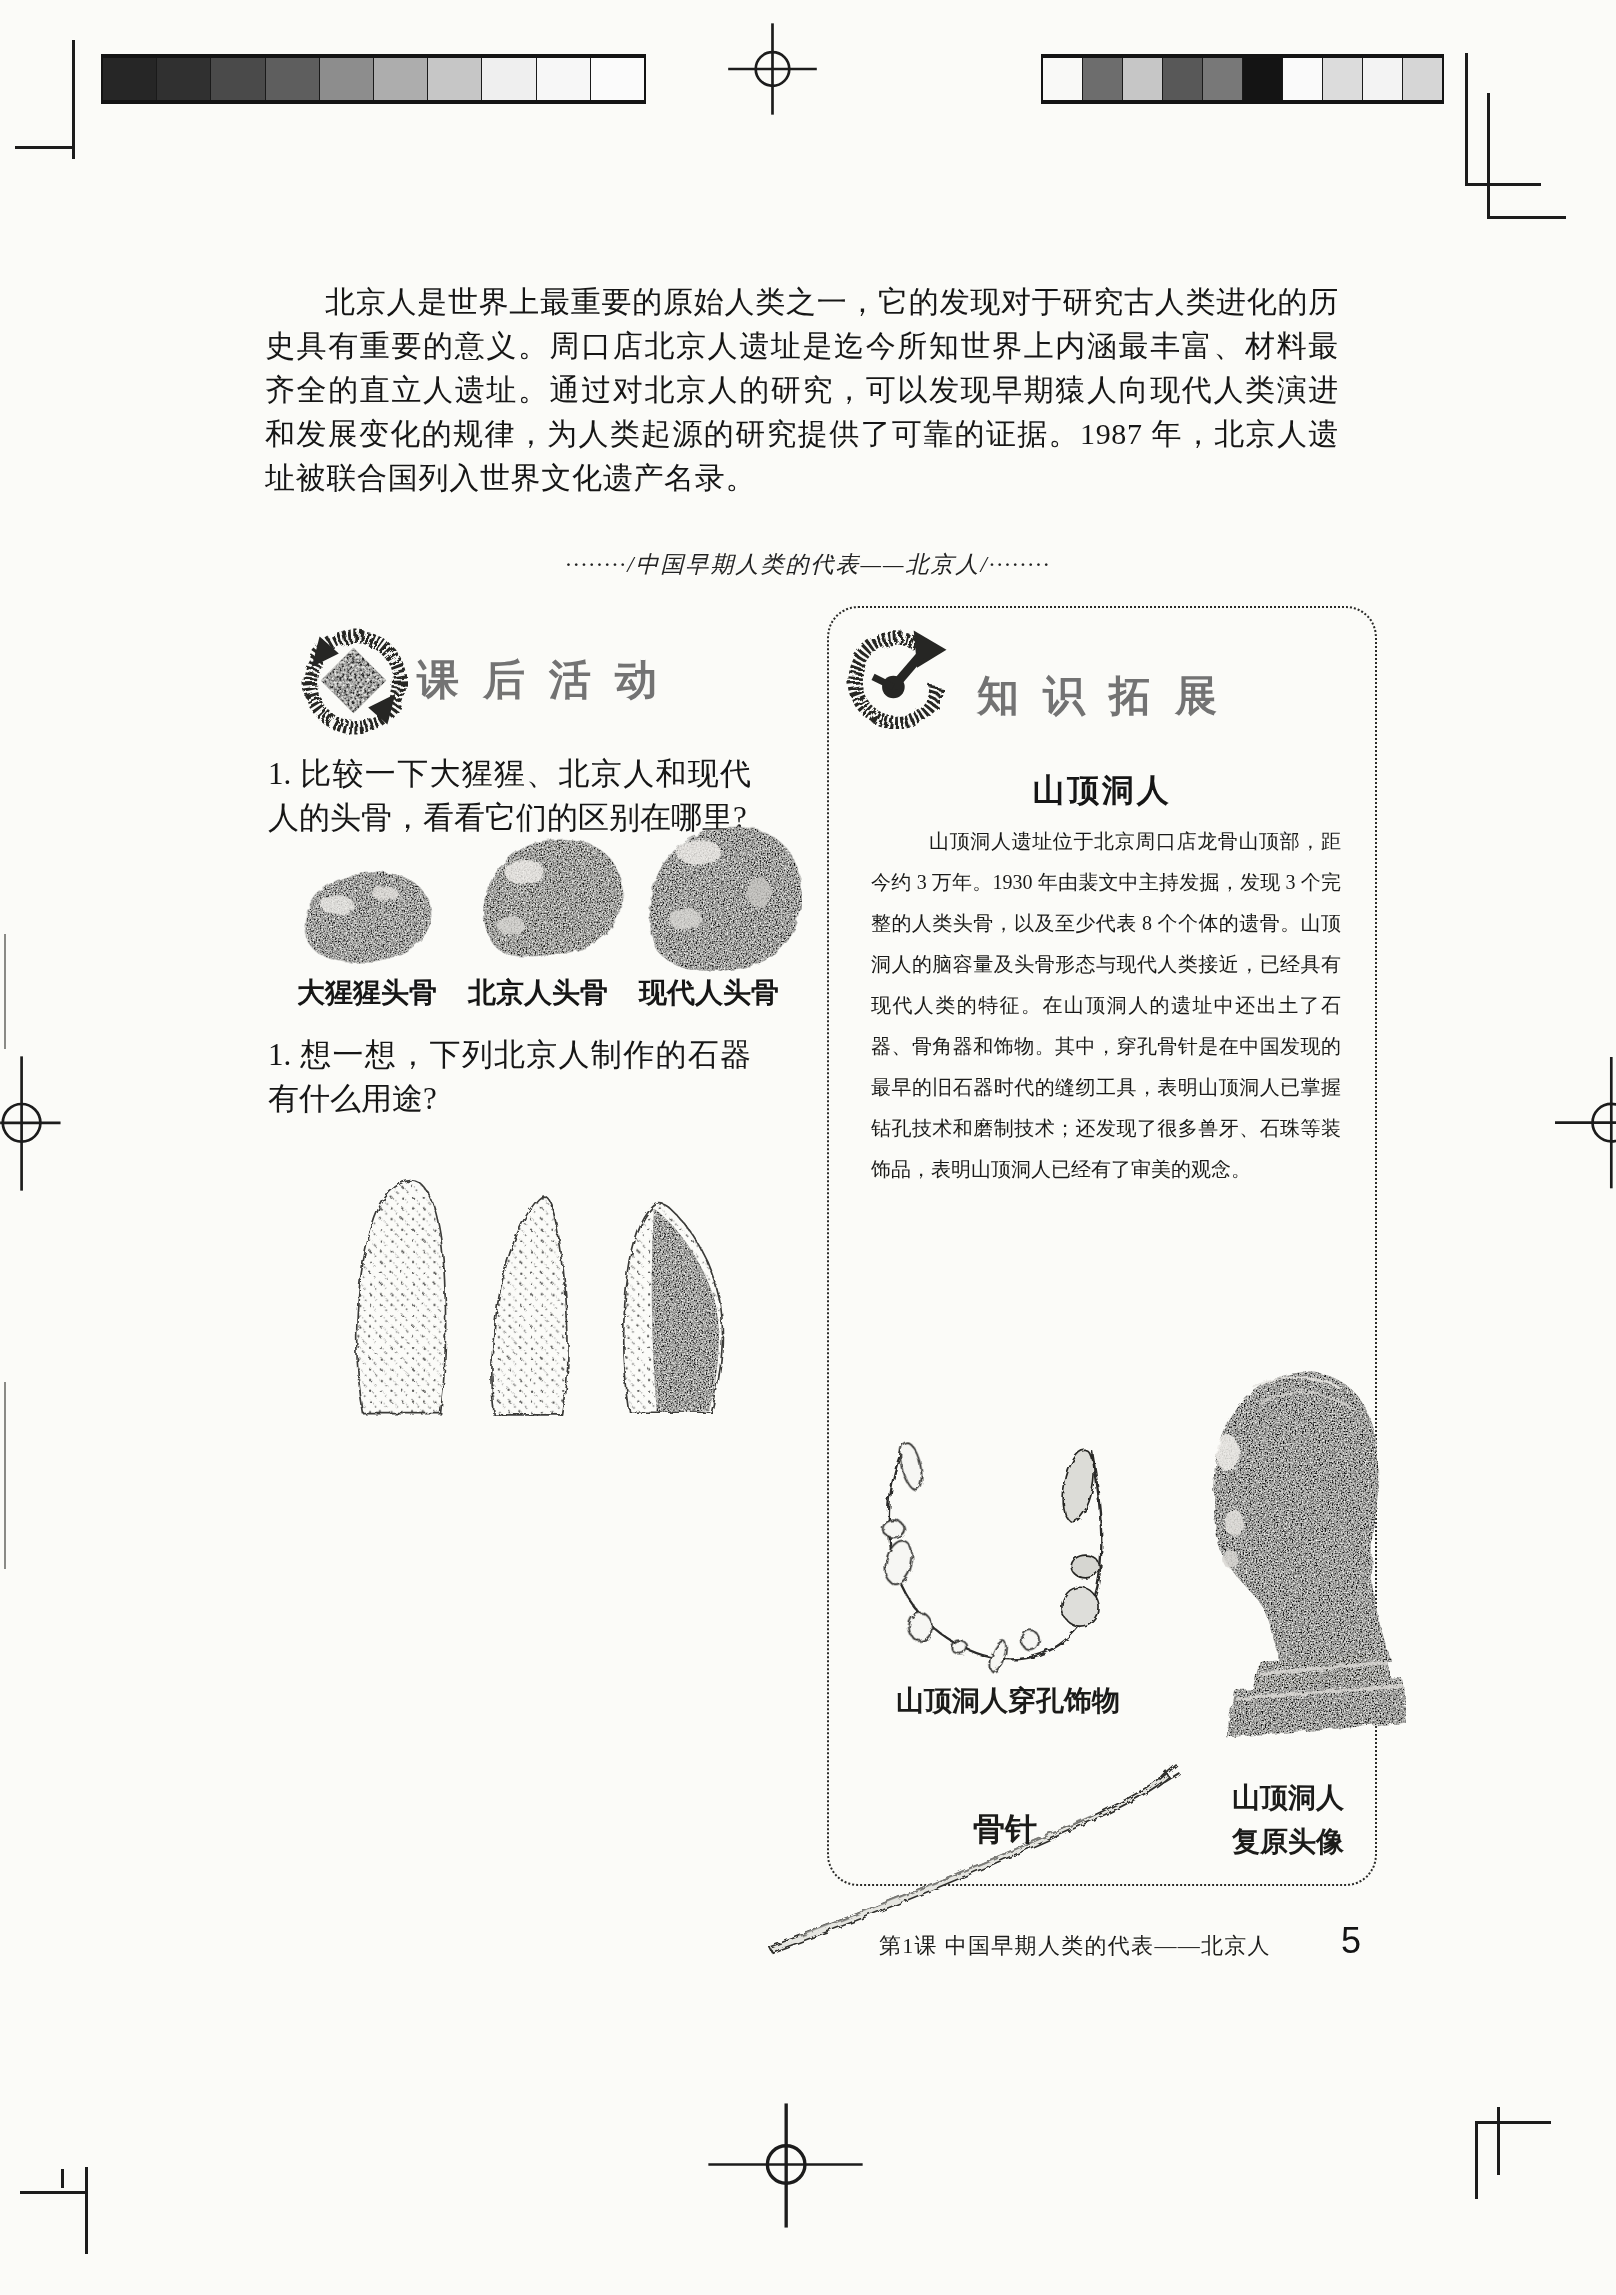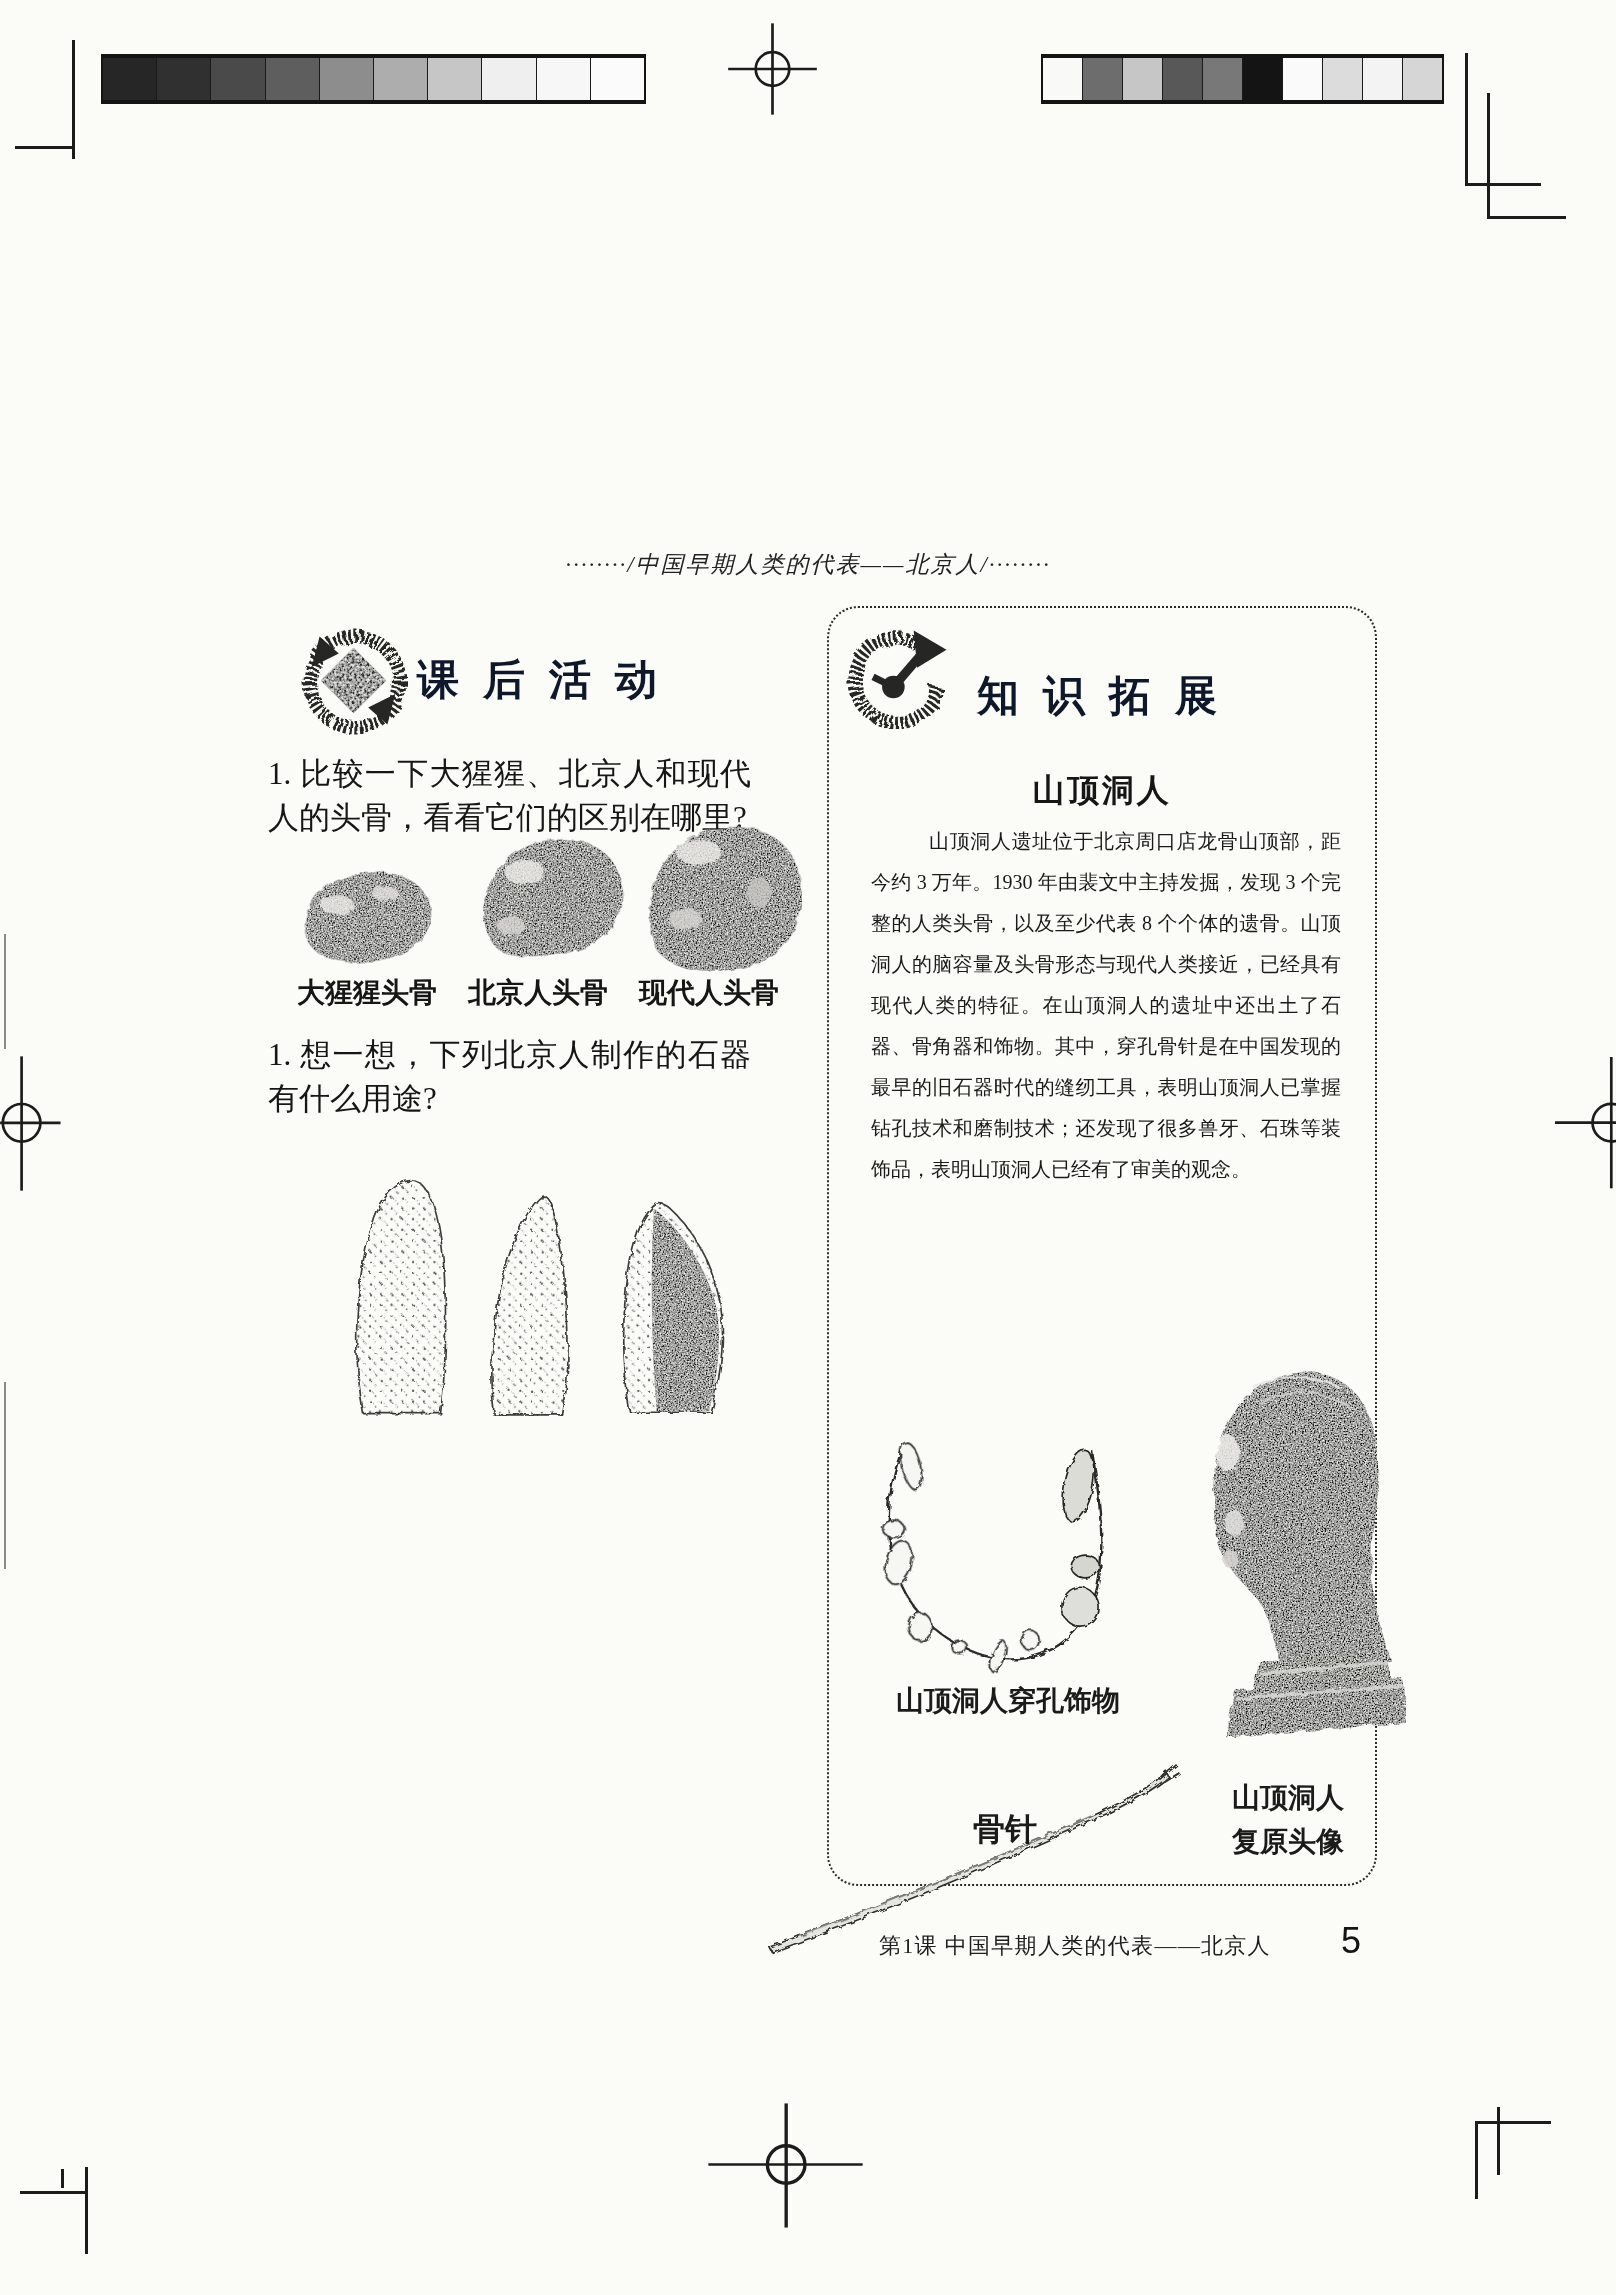--- a/index.html
+++ b/index.html
@@ -9,21 +9,21 @@
   .hline,.vline{position:absolute;background:#1c1c1c;}
   .faintline{position:absolute;background:#8a8a86;}
   .bar{position:absolute;display:flex;border:2px solid #141414;border-top-width:4.7px;border-bottom-width:4.7px;box-sizing:border-box;}
   .bar .swatch{flex:1;border-left:1.3px solid #1a1a1a;}
   .bar .swatch:first-child{border-left:none;}
   .intro{position:absolute;left:265px;top:280px;width:1074px;font-size:30px;line-height:44px;
          text-align:justify;text-indent:60px;letter-spacing:0.7px;margin:0;}
   .chapter-head{position:absolute;left:0;top:549px;width:1616px;text-align:center;
          font-style:italic;font-size:23px;letter-spacing:2px;color:#222;}
   .stamp-heading{position:absolute;margin:0;font-family:"Liberation Sans","DejaVu Sans",sans-serif;
-         font-weight:700;font-size:42px;letter-spacing:24px;color:#0f172a;white-space:nowrap;}
+         font-weight:700;font-size:42px;letter-spacing:24px;color:#737373;white-space:nowrap;}
   .question{position:absolute;left:268px;width:483px;font-size:31px;line-height:44px;
          text-align:justify;margin:0;}
   .skull-caption{position:absolute;font-size:28px;font-weight:600;white-space:nowrap;
          font-family:"Liberation Serif","DejaVu Serif",serif;}
   .kbox{position:absolute;left:827px;top:606px;width:550px;height:1280px;box-sizing:border-box;
          border:2.7px dotted #2a2a28;border-radius:31px;}
   .kbox-title{position:absolute;left:0;top:161px;width:100%;text-align:center;font-size:32px;
          letter-spacing:2.7px;margin:0;font-weight:600;}
   .kbox-body{position:absolute;left:42px;top:213px;width:470px;font-size:20px;line-height:41px;
          text-align:justify;text-indent:58px;margin:0;color:#1a1a18;}
@@ -123,20 +123,21 @@
   <svg class="abs" style="left:705px;top:2100px;" width="161" height="131" viewBox="0 0 240 195">
     <circle cx="121" cy="96" r="28" fill="none" stroke="#1c1c1c" stroke-width="5"></circle>
     <line x1="5" y1="96" x2="235" y2="96" stroke="#1c1c1c" stroke-width="4"></line>
     <line x1="121" y1="5" x2="121" y2="190" stroke="#1c1c1c" stroke-width="5"></line>
   </svg>
 
   <div class="hline" style="left:1475px;top:2121px;width:76px;height:2.7px;"></div>
   <div class="vline" style="left:1475px;top:2121px;width:2.7px;height:78px;"></div>
   <div class="vline" style="left:1497px;top:2107px;width:2.7px;height:68px;"></div>
 
+  <p class="intro">北京人是世界上最重要的原始人类之一，它的发现对于研究古人类进化的历史具有重要的意义。周口店北京人遗址是迄今所知世界上内涵最丰富、材料最齐全的直立人遗址。通过对北京人的研究，可以发现早期猿人向现代人类演进和发展变化的规律，为人类起源的研究提供了可靠的证据。1987 年，北京人遗址被联合国列入世界文化遗产名录。</p>
 
   <div class="chapter-head">········/中国早期人类的代表——北京人/········</div>
 
   <svg class="abs" style="left:297px;top:623px;" width="113" height="115" viewBox="0 0 100 100">
     <circle cx="50" cy="50" r="40" fill="none" stroke="#262624" stroke-width="12" stroke-dasharray="2.6,2.1" filter="url(#rough)"></circle>
     <polygon points="50,21 79,50 50,79 21,50" fill="#2c2c2a" filter="url(#print)"></polygon>
     <polygon points="13,38 20,11 37,26" fill="#262624"></polygon>
     <polygon points="87,62 80,89 63,74" fill="#262624"></polygon>
   </svg>
   <h2 class="stamp-heading" style="left:417px;top:652px;">课后活动</h2>

